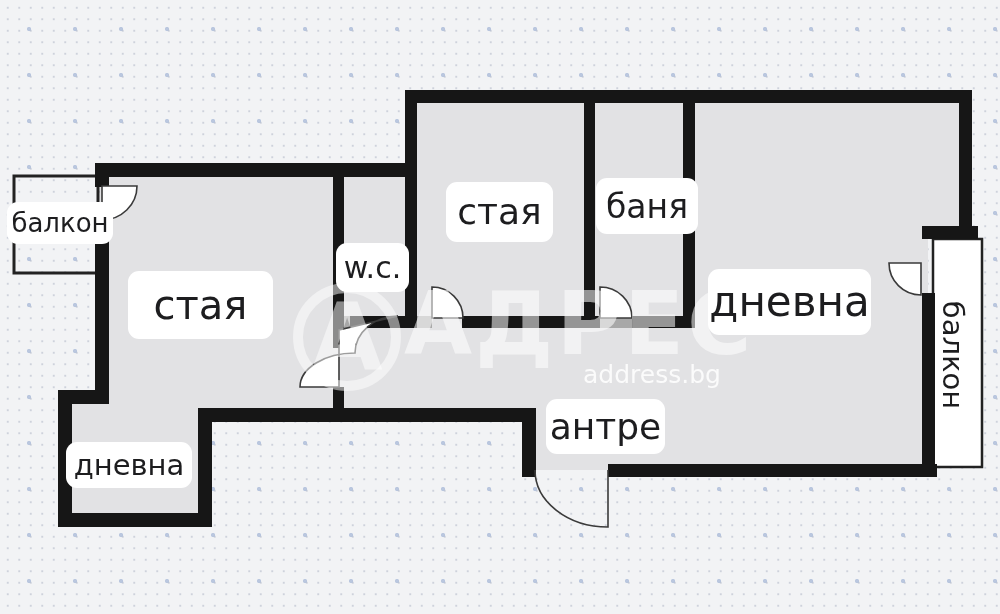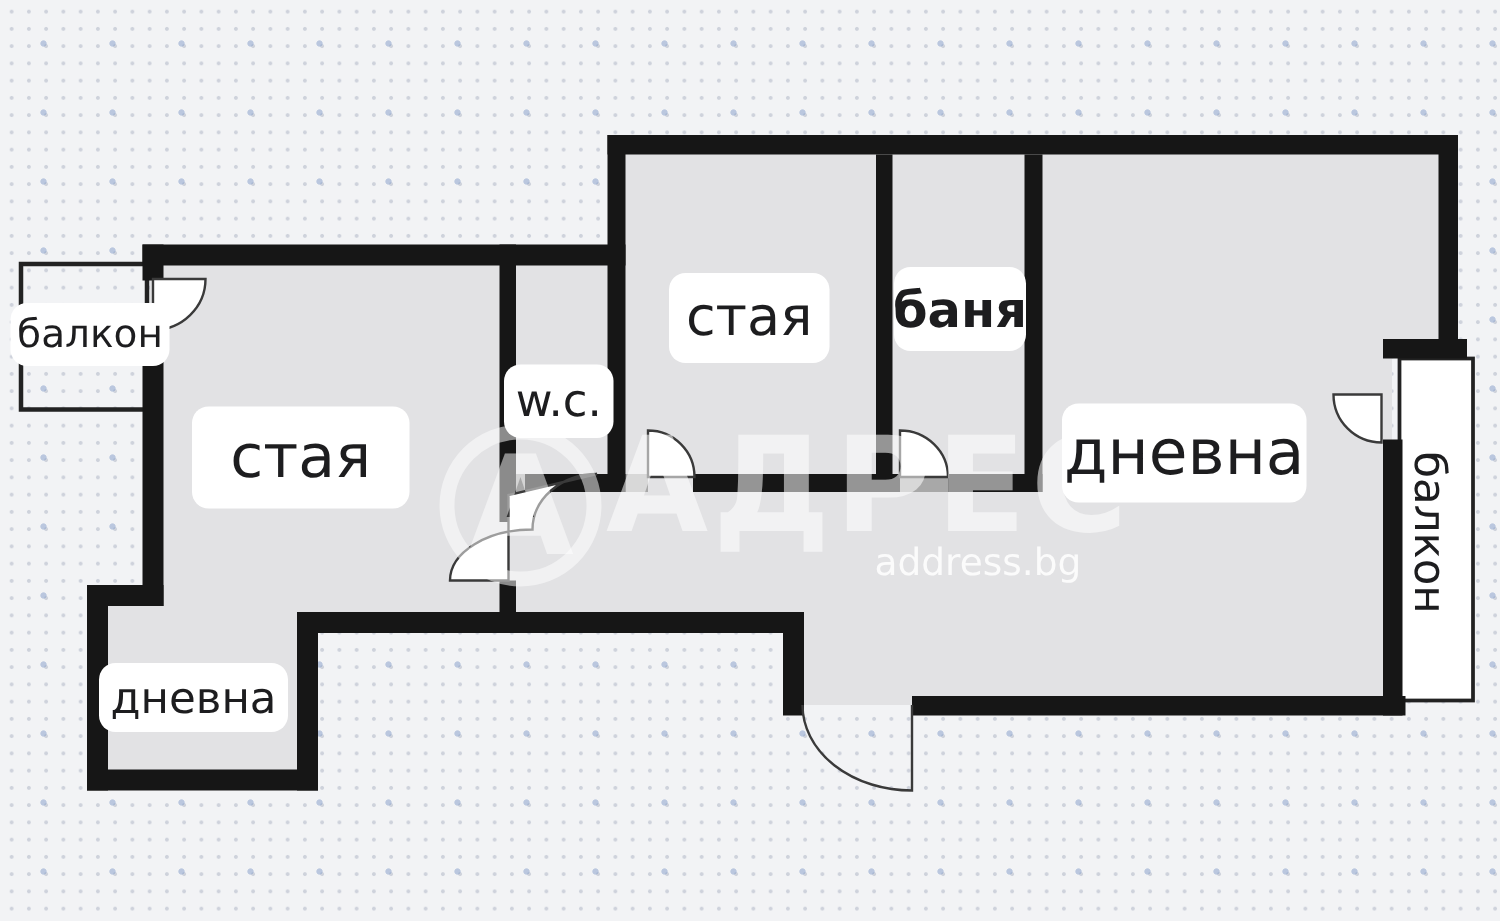--- a/index.html
+++ b/index.html
@@ -24,21 +24,21 @@
     display:flex;align-items:center;justify-content:center;
     white-space:nowrap;
     line-height:1;
     z-index:30;
   }
   .chip.no-bg{background:transparent;border-radius:0;}
   .c-balkon-tl{left:7px;top:202px;width:106px;height:42px;font-size:26px;}
   .c-staya-left{left:128px;top:271px;width:145px;height:68px;font-size:40px;}
   .c-wc{left:336px;top:243px;width:73px;height:49px;font-size:30px;}
   .c-staya-mid{left:446px;top:182px;width:107px;height:60px;font-size:36px;}
-  .c-banya{left:596px;top:178px;width:88px;height:56px;font-size:33px;font-weight:bold;}
+  .c-banya{left:596px;top:178px;width:102px;height:56px;font-size:33px;}
   .c-dnevna{left:708px;top:269px;width:163px;height:66px;font-size:42px;}
   .c-antre{left:546px;top:399px;width:119px;height:55px;font-size:36px;}
   .c-dreshnik{left:66px;top:442px;width:126px;height:46px;font-size:29px;}
   .c-balkon-r{left:893px;top:332px;width:120px;height:46px;font-size:29px;transform:rotate(90deg);}
   .watermark-text{
     position:absolute;left:404px;top:280px;
     font-size:88px;font-weight:bold;letter-spacing:3px;
     color:rgba(255,255,255,0.55);
     z-index:20;line-height:1;
   }
@@ -117,16 +117,17 @@
 
   <div class="watermark-text">АДРЕС</div>
   <div class="watermark-site">address.bg</div>
 
   <div class="chip c-balkon-tl">балкон</div>
   <div class="chip c-staya-left">стая</div>
   <div class="chip c-wc">w.c.</div>
   <div class="chip c-staya-mid">стая</div>
   <div class="chip c-banya">баня</div>
   <div class="chip c-dnevna">дневна</div>
+  <div class="chip c-antre">антре</div>
   <div class="chip c-dreshnik">дневна</div>
   <div class="chip c-balkon-r no-bg">балкон</div>
 
 </div>
 
 </body></html>

